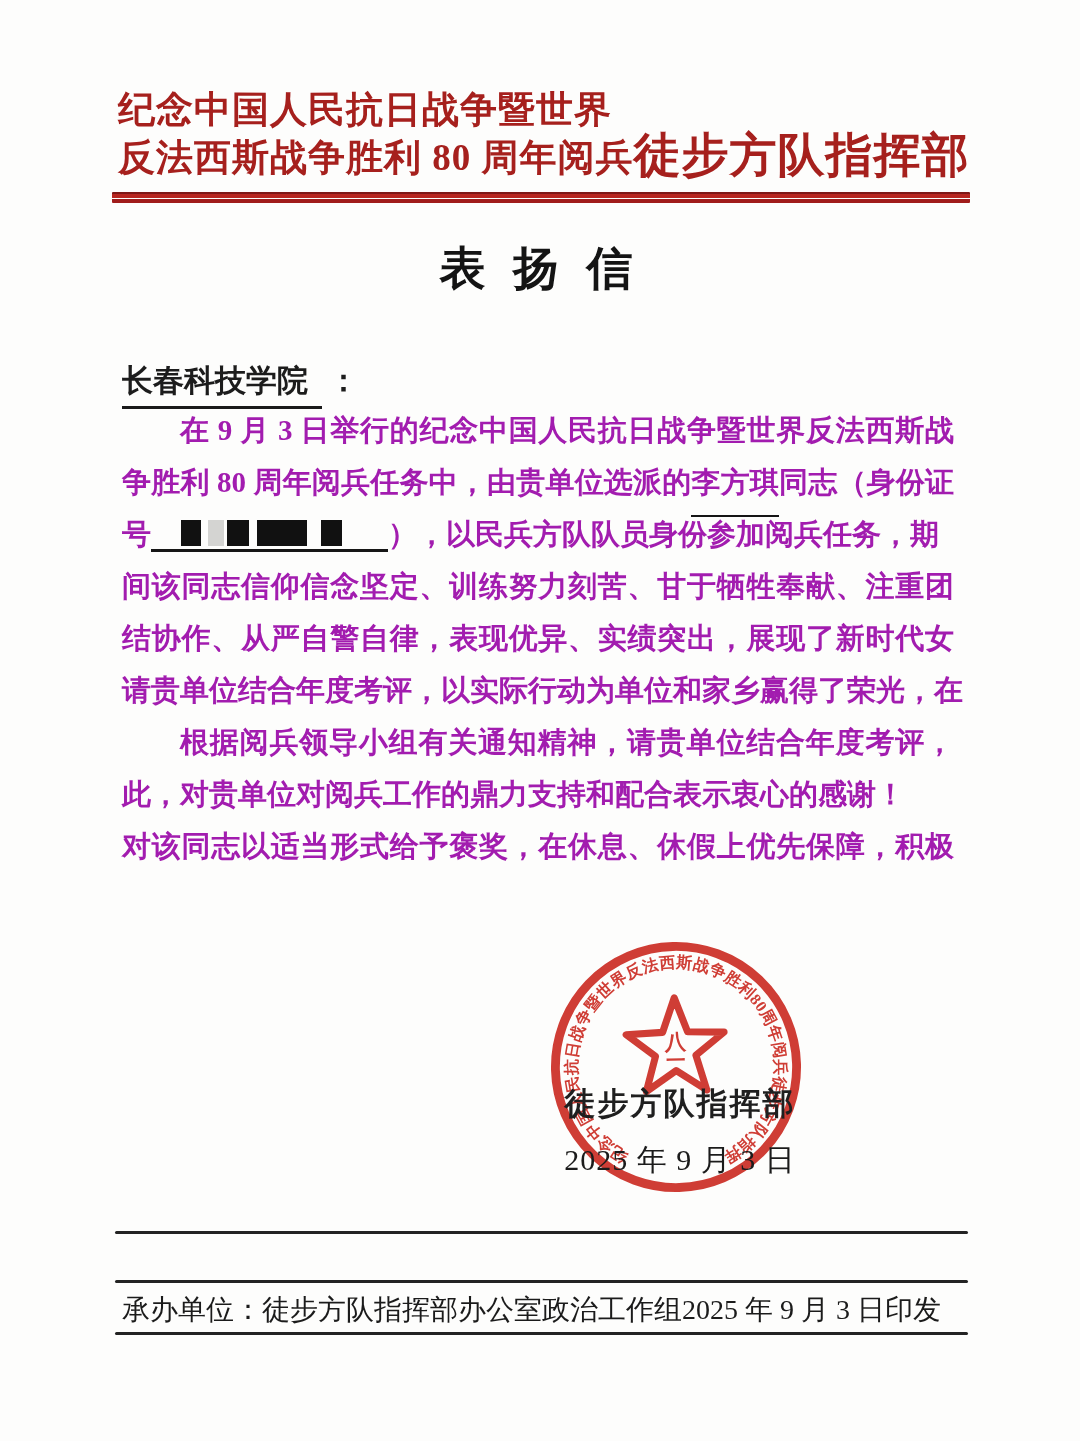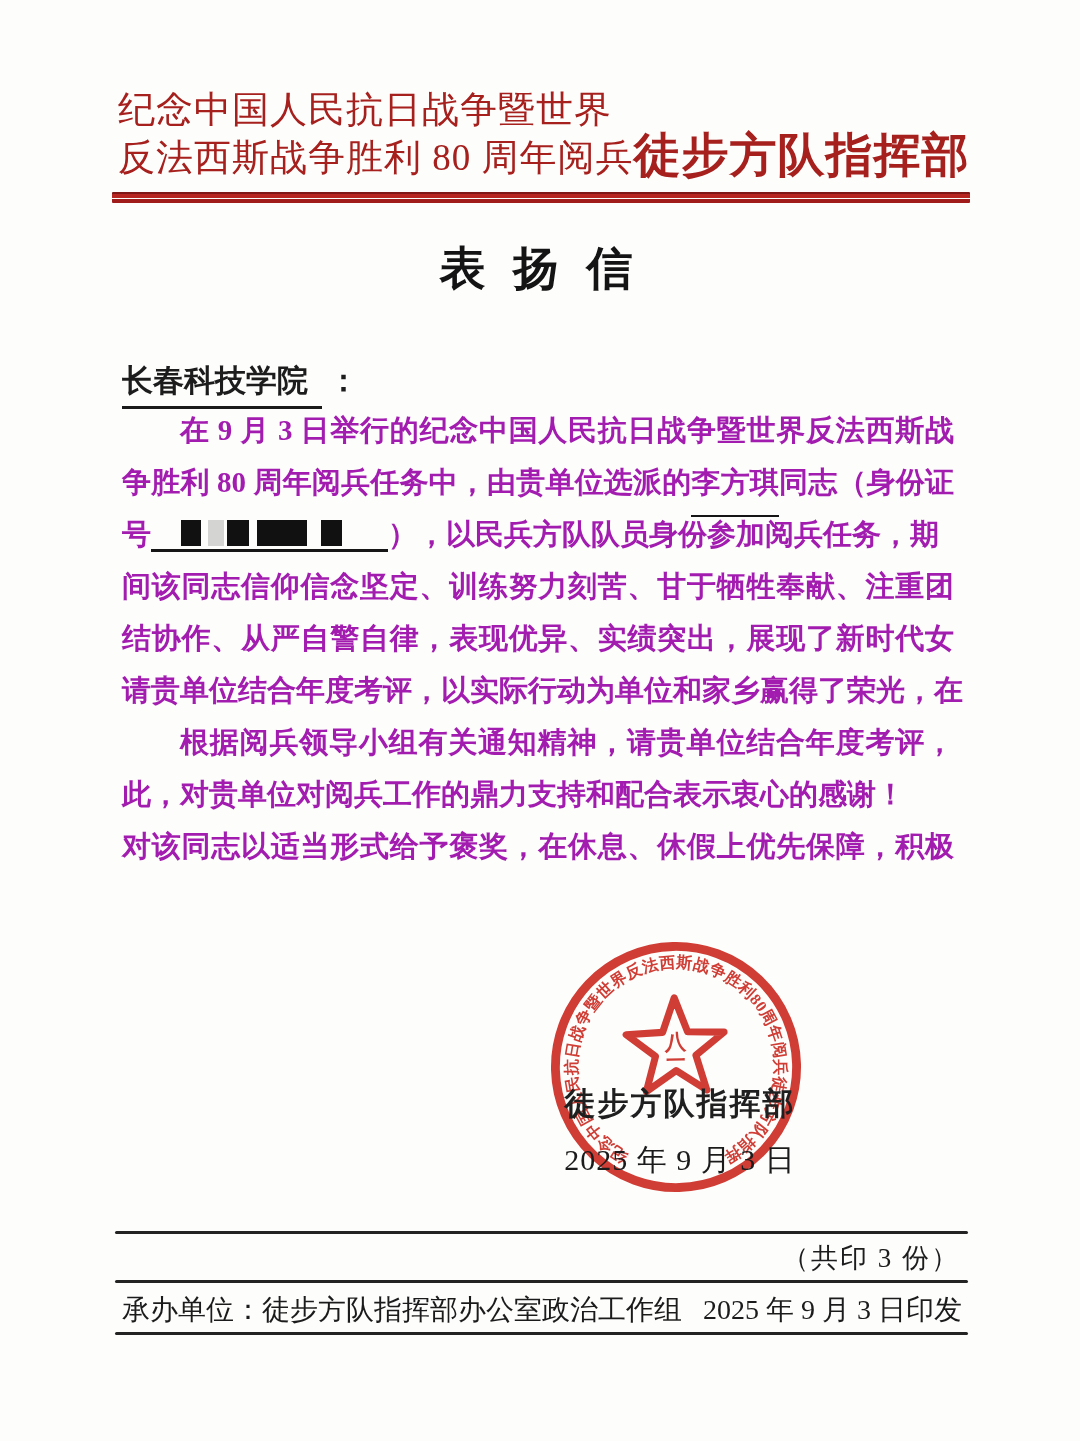--- a/index.html
+++ b/index.html
@@ -13,21 +13,21 @@
     position:absolute;inset:0;
     background:#fdfdfc;
     color:#1c1c1c;
   }
   
   .letterhead{
     position:absolute;top:86px;left:118px;right:112px;
     display:flex;justify-content:space-between;align-items:flex-end;
   }
   .lh-left{
-    color:#a6201d;font-weight:normal;
+    color:#a6201d;font-weight:bold;
     font-size:37px;line-height:48px;letter-spacing:1px;
     white-space:nowrap;
   }
   .lh-right{
     color:#a6201d;font-weight:bold;
     font-size:47px;line-height:50px;letter-spacing:1px;
     white-space:nowrap;margin-bottom:2px;
   }
   .red-rule{
     position:absolute;top:192px;left:112px;right:110px;height:11px;
@@ -91,21 +91,21 @@
   .fline{position:absolute;left:115px;right:112px;height:3px;background:#232323;border-radius:2px;}
   .fline1{top:1231px;}
   .fline2{top:1280px;}
   .fline3{top:1332px;}
   .copies{
     position:absolute;top:1240px;right:120px;
     font-size:27px;color:#1d1d1d;letter-spacing:2px;
   }
   .issuer-row{
     position:absolute;top:1288px;left:122px;right:118px;
-    display:flex;justify-content:space-between;align-items:center;
+    display:flex;align-items:center;
     font-size:28px;line-height:44px;color:#1b1b1b;white-space:nowrap;
   }
 </style>
 </head>
 <body>
 
 <div class="page">
 
   <div class="letterhead">
     <div class="lh-left">
@@ -144,21 +144,20 @@
     </text>
     <polygon points="150,72 164.1,110.6 205.2,112.1 172.8,137.4 184.1,176.9 150,154 115.9,176.9 127.2,137.4 94.8,112.1 135.9,110.6" fill="none" stroke="#cc2f26" stroke-width="8" stroke-linejoin="round"></polygon>
     <text x="150" y="130" text-anchor="middle" font-size="24" fill="#cc2f26" font-weight="bold">八</text>
     <text x="150" y="150" text-anchor="middle" font-size="22" fill="#cc2f26" font-weight="bold">一</text>
   </svg>
 
   <div class="sig-org">徒步方队指挥部</div>
   <div class="sig-date">2025 年 9 月 3 日</div>
 
   <div class="fline fline1"></div>
-  <div class="copies">（共印 3 份）</div>
   <div class="fline fline2"></div>
   <div class="issuer-row">
     <span><span>承办单位：</span><span>徒步方队指挥部办公室政治工作组</span></span>
     <span>2025 年 9 月 3 日印发</span>
   </div>
   <div class="fline fline3"></div>
 
 </div>
 
 </body></html>

